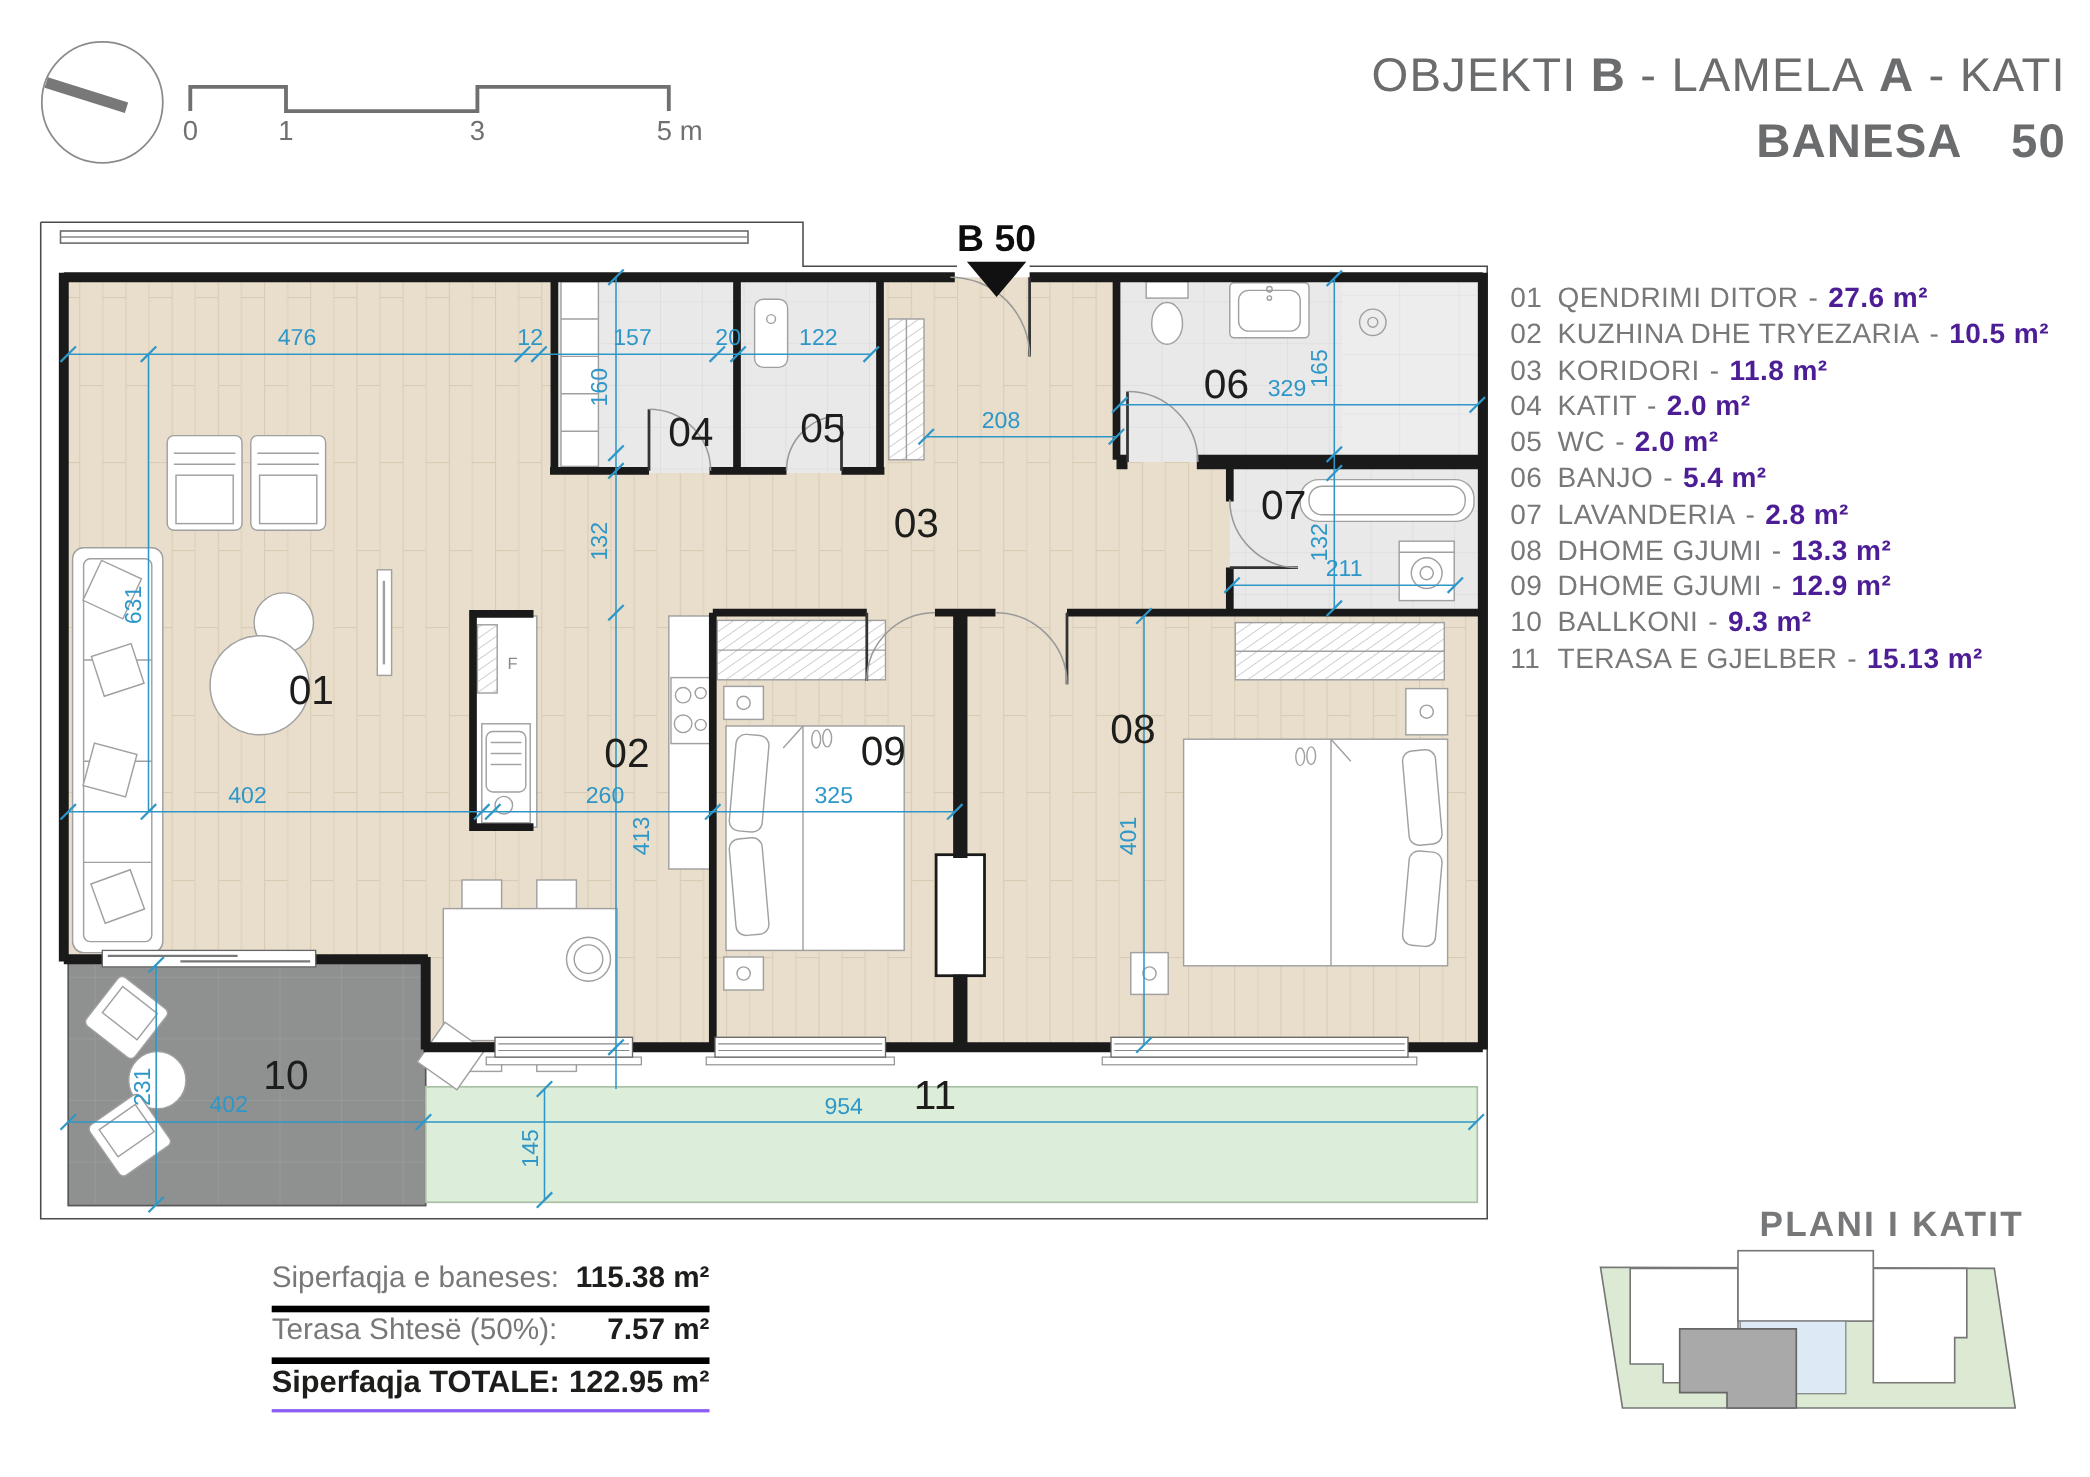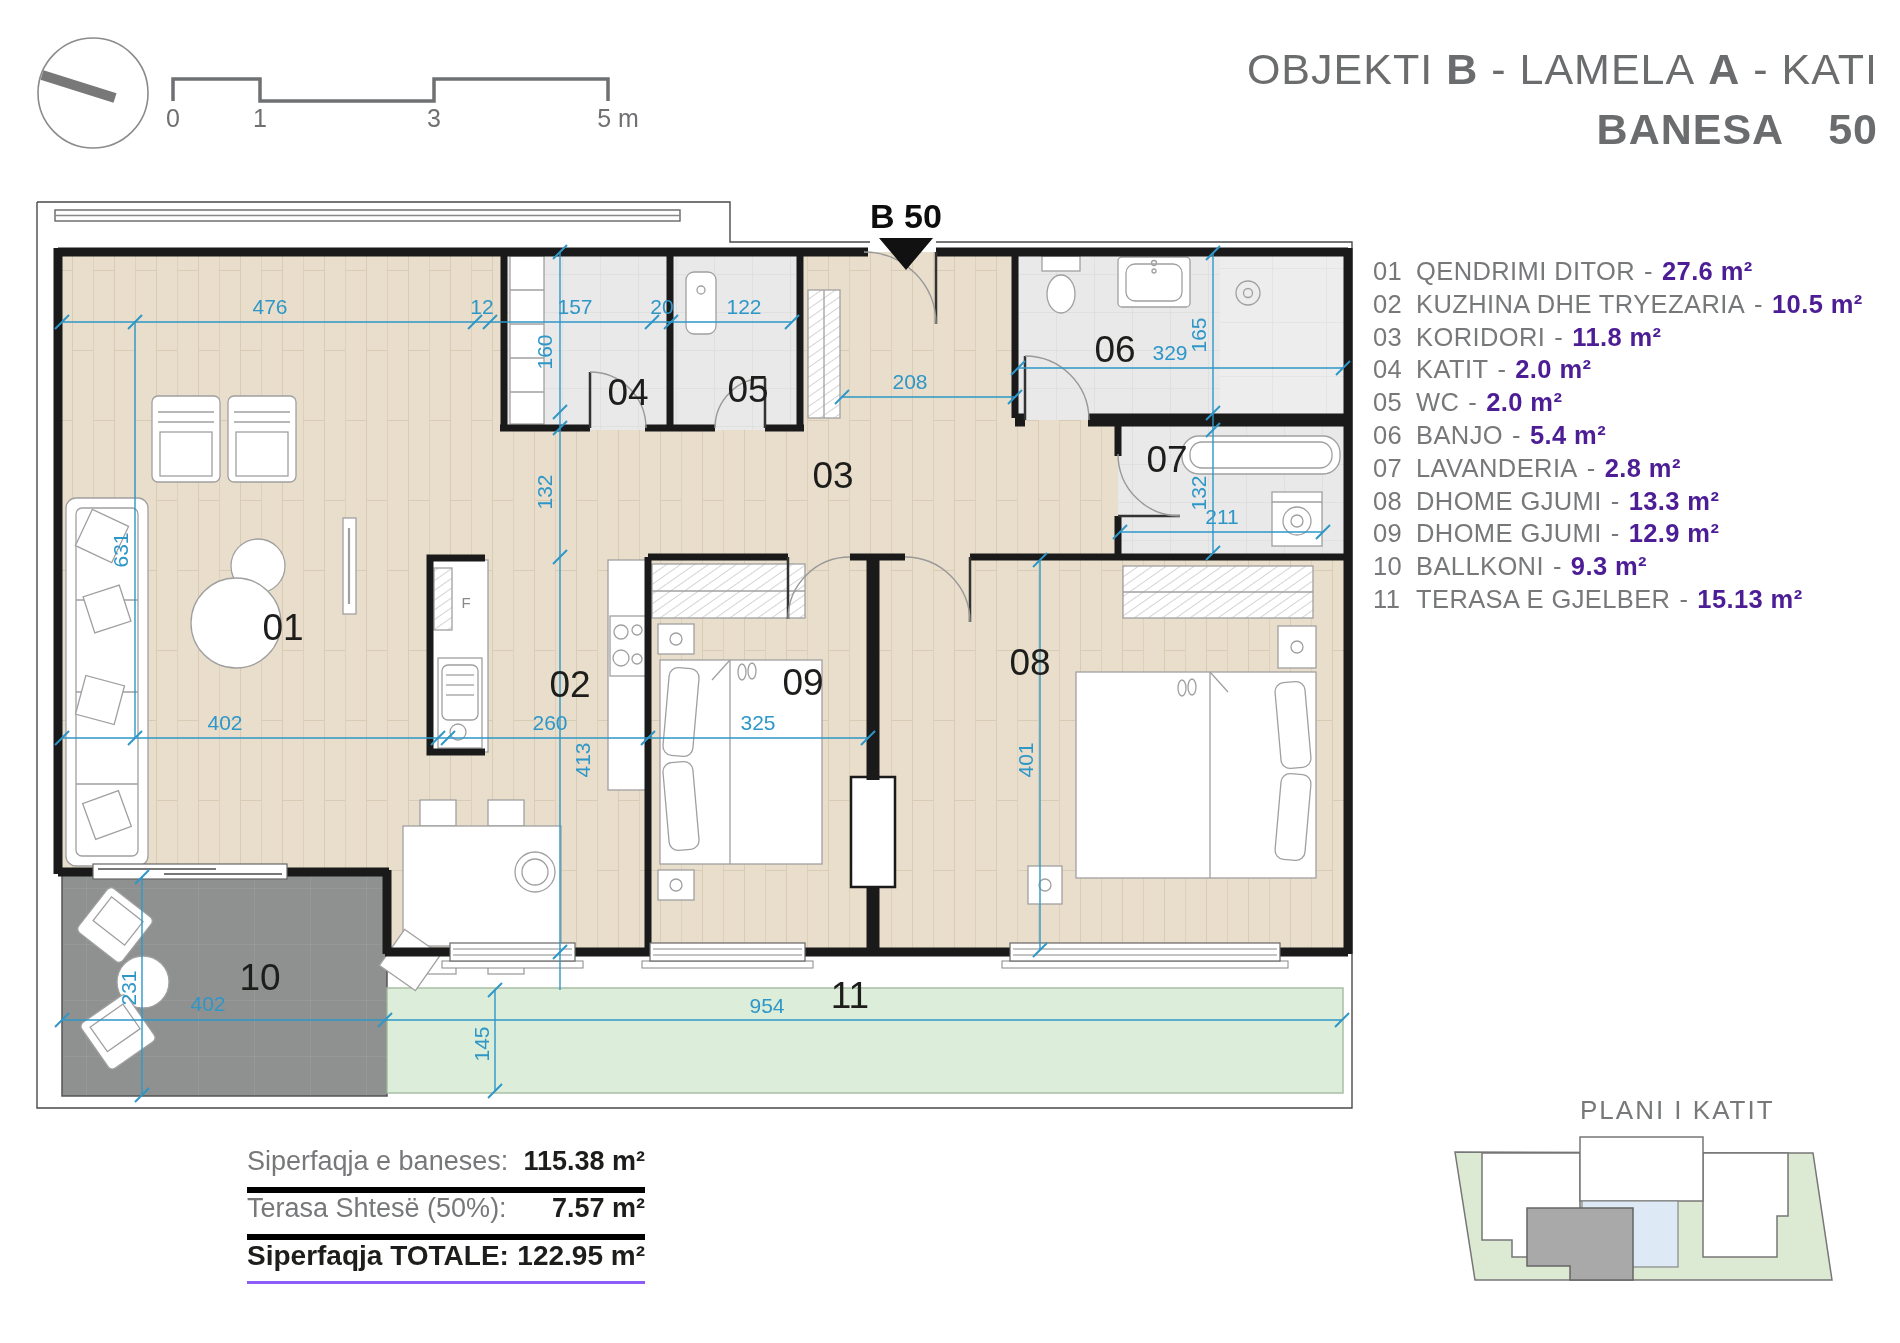--- a/index.html
+++ b/index.html
@@ -20,22 +20,22 @@
   .lg-row .num{width:43px;}
   .lg-row .sep{margin:0 9px;}
   .lg-row .area{font-weight:bold;color:#4c1d95;}
   
   .totals{position:absolute;left:247px;top:1146px;width:398px;}
   .tot-row{display:flex;justify-content:space-between;align-items:baseline;height:41px;
            font-size:27px;color:#77787a;border-bottom:6px solid #000000;}
   .tot-row .val{font-weight:bold;color:#1d1d1b;}
   .tot-row.grand{color:#1d1d1b;font-weight:bold;font-size:28px;border-bottom:3px solid #8b5cf6;}
   
-  .keyplan-title{position:absolute;left:1580px;top:1095px;width:260px;text-align:left;
-                 font-size:26px;color:#77787a;letter-spacing:2px;}
+  .keyplan-title{position:absolute;left:1580px;top:1095px;width:260px;text-align:right;
+                 font-size:32px;color:#77787a;letter-spacing:2px;font-weight:bold;}
   .keyplan{position:absolute;left:1440px;top:1128px;}
   
   .plan-svg{position:absolute;left:30px;top:160px;}
   text{font-family:"Liberation Sans",sans-serif;}
   .dimtxt{font-size:21px;fill:#2e97c8;}
   .roomtxt{font-size:37px;fill:#1d1d1b;}
   .marktxt{font-size:34px;font-weight:bold;fill:#0d0d0d;}
   .ftxt{font-size:15px;fill:#8a8a8a;}
 </style>
 </head>

